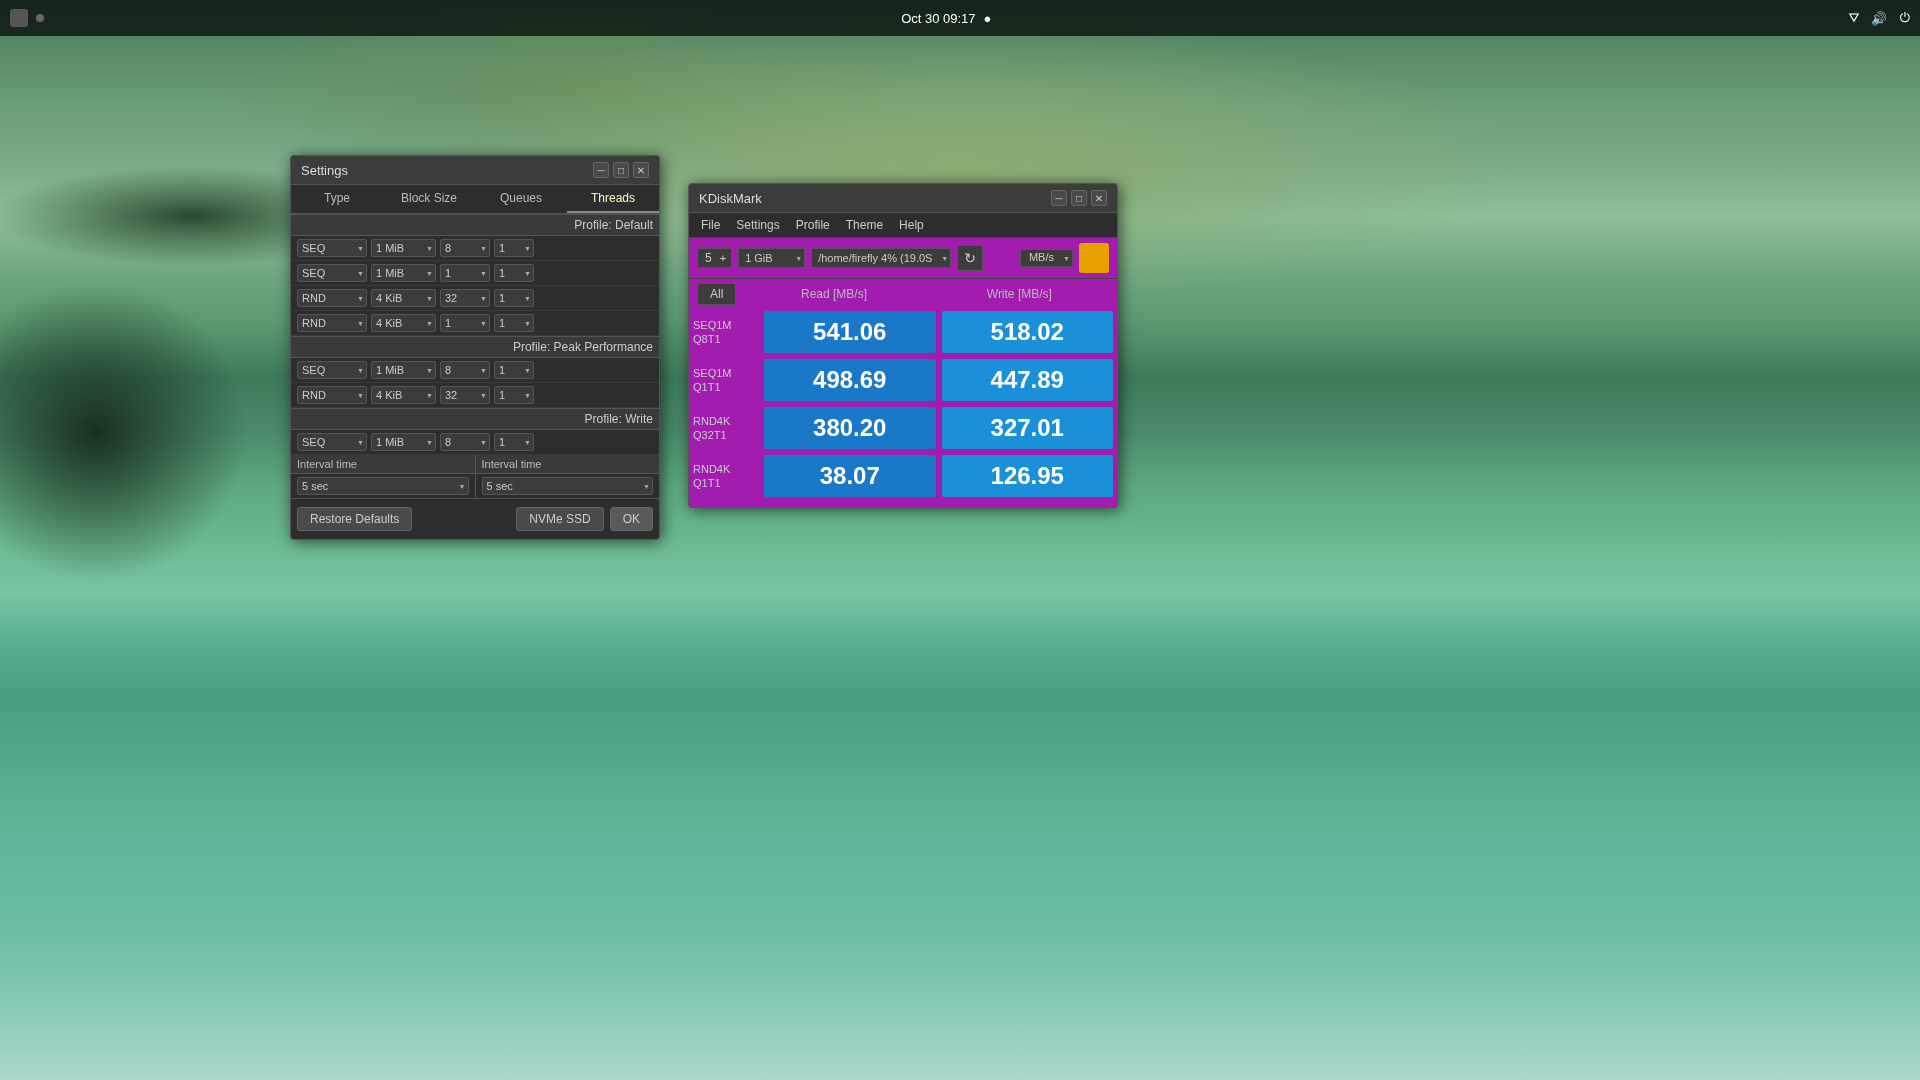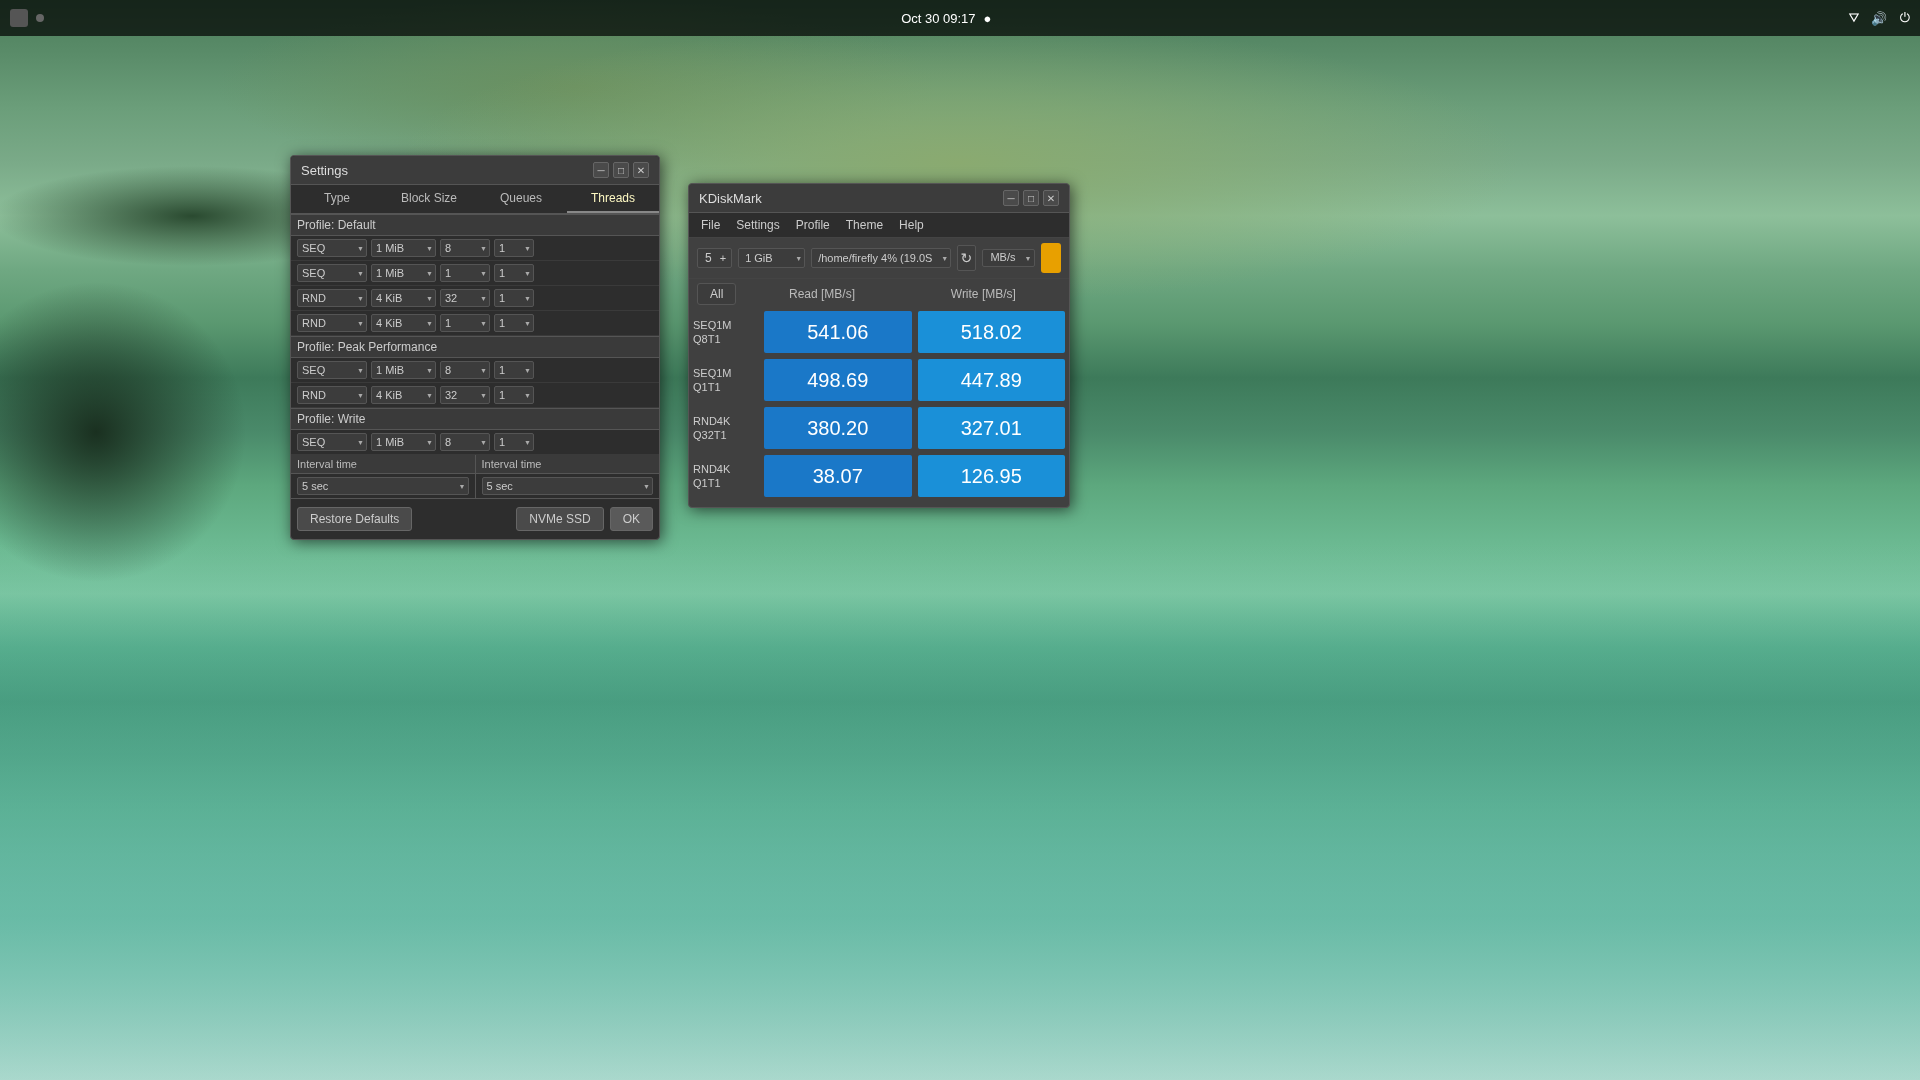--- a/index.html
+++ b/index.html
@@ -154,20 +154,21 @@
     #settings-content {
       padding: 0;
     }
     .profile-label {
       background: #3a3a3a;
       color: #ccc;
       font-size: 12px;
       padding: 3px 6px;
       border-top: 1px solid #555;
       border-bottom: 1px solid #555;
+      text-align: right;
     }
     .settings-row {
       display: flex;
       align-items: center;
       padding: 3px 6px;
       gap: 4px;
       border-bottom: 1px solid #3a3a3a;
     }
     .sel-wrap {
       position: relative;
@@ -275,22 +276,22 @@
     }
     .btn.ok {
       background: #5a5a5a;
     }
 
     
     #kdiskmark-window {
       position: absolute;
       top: 183px;
       left: 688px;
-      width: 382px;
-      background: #404040;
+      width: 430px;
+      background: #a21caf;
       border: 1px solid #555;
       border-radius: 4px;
       z-index: 100;
       box-shadow: 2px 2px 15px rgba(0,0,0,0.6);
     }
     #kdiskmark-titlebar {
       background: #3c3c3c;
       padding: 6px 10px;
       display: flex;
       align-items: center;
@@ -456,22 +457,22 @@
       height: 42px;
       display: flex;
       align-items: center;
       justify-content: center;
       border-radius: 2px;
     }
     .rw-bar-wrap.read { background: #1a78c8; }
     .rw-bar-wrap.write { background: #1a90d8; }
     .rw-val {
       color: #fff;
-      font-size: 20px;
-      font-weight: 400;
+      font-size: 24px;
+      font-weight: 700;
     }
   </style>
 </head>
 <body>
 
 <div id="bg"></div>
 
 <div id="taskbar">
   <div id="taskbar-left">
     <div class="taskbar-dot"></div>

